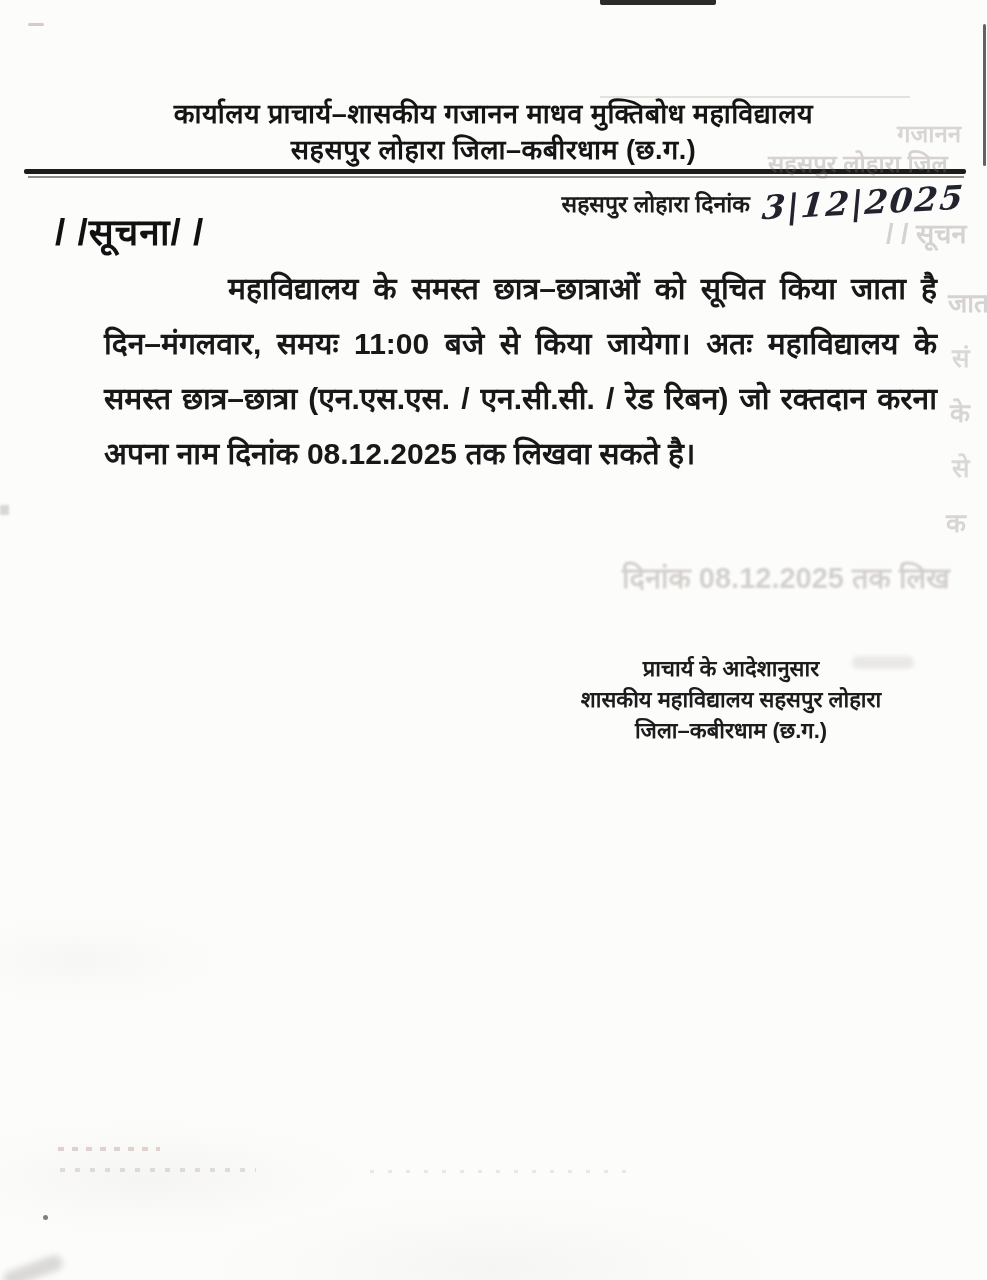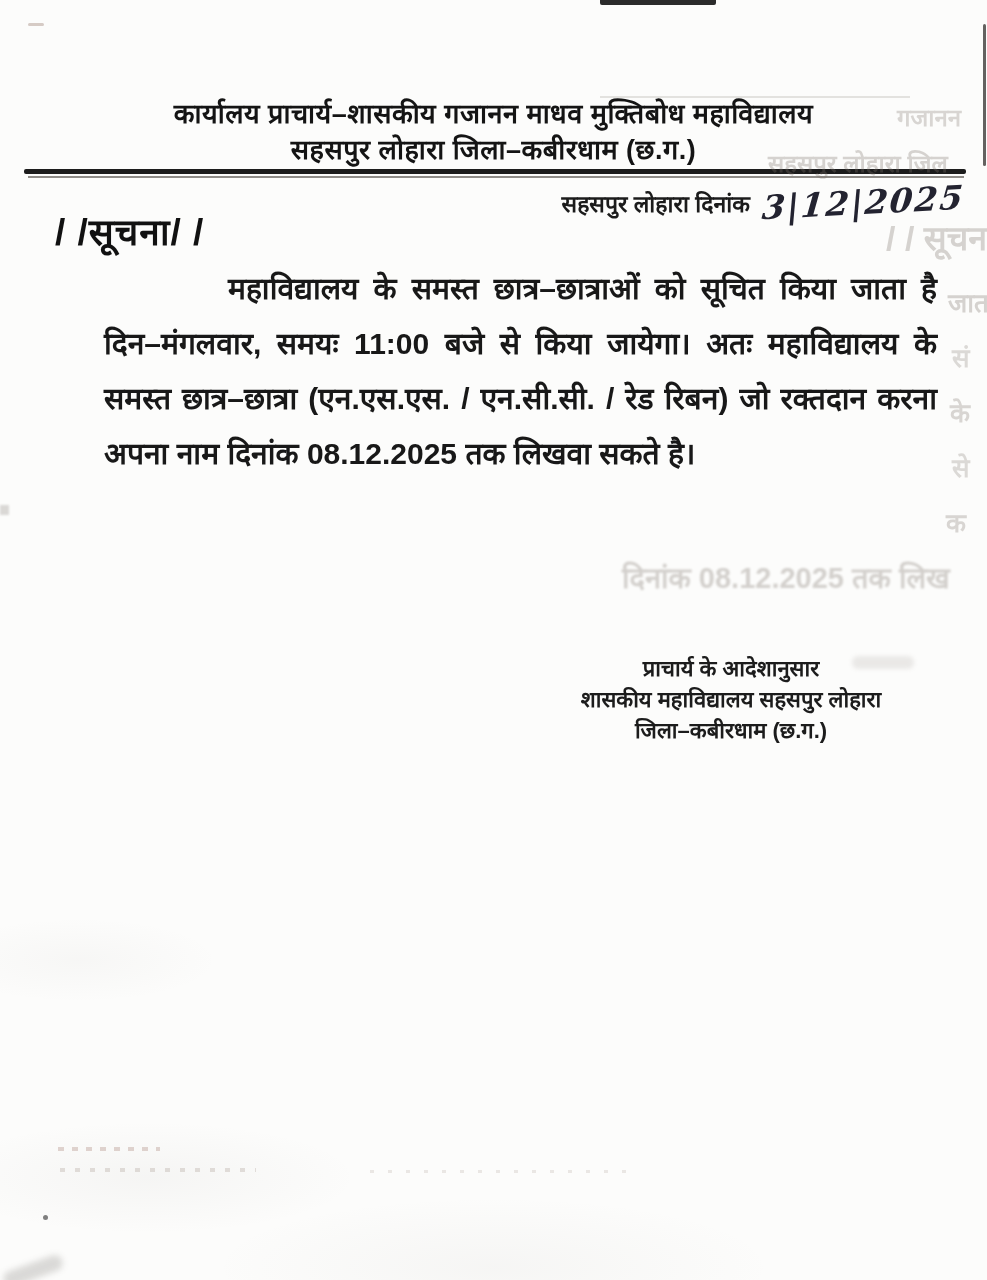--- a/index.html
+++ b/index.html
@@ -81,23 +81,23 @@
   }
   
   .ghost{
     position:absolute;
     color:#7d746b;
     font-weight:600;
     white-space:nowrap;
     filter:blur(0.7px);
     pointer-events:none;
   }
-  .g-header1{top:100px;left:897px;font-size:24px;opacity:.28;}
+  .g-header1{top:116px;left:897px;font-size:24px;opacity:.28;}
   .g-header2{top:146px;left:768px;font-size:24px;opacity:.30;}
-  .g-title{top:214px;left:886px;font-size:34px;opacity:.30;}
+  .g-title{top:214px;left:886px;font-size:27px;opacity:.30;}
   .g-l1{top:284px;left:948px;font-size:26px;opacity:.30;}
   .g-l2{top:339px;left:952px;font-size:26px;opacity:.25;}
   .g-l3{top:394px;left:950px;font-size:26px;opacity:.28;}
   .g-l4{top:449px;left:952px;font-size:26px;opacity:.25;}
   .g-l5{top:504px;left:946px;font-size:26px;opacity:.28;}
   .g-l6{top:557px;left:622px;font-size:29px;opacity:.32;filter:blur(1px);}
   
   .artifact{position:absolute;pointer-events:none;}
   .a-top-bar{top:0;left:600px;width:116px;height:5px;background:#2b2b2b;border-radius:0 0 2px 2px;}
   .a-right-line{top:24px;left:983px;width:3px;height:142px;background:#3d3b39;opacity:.8;border-radius:2px;}

